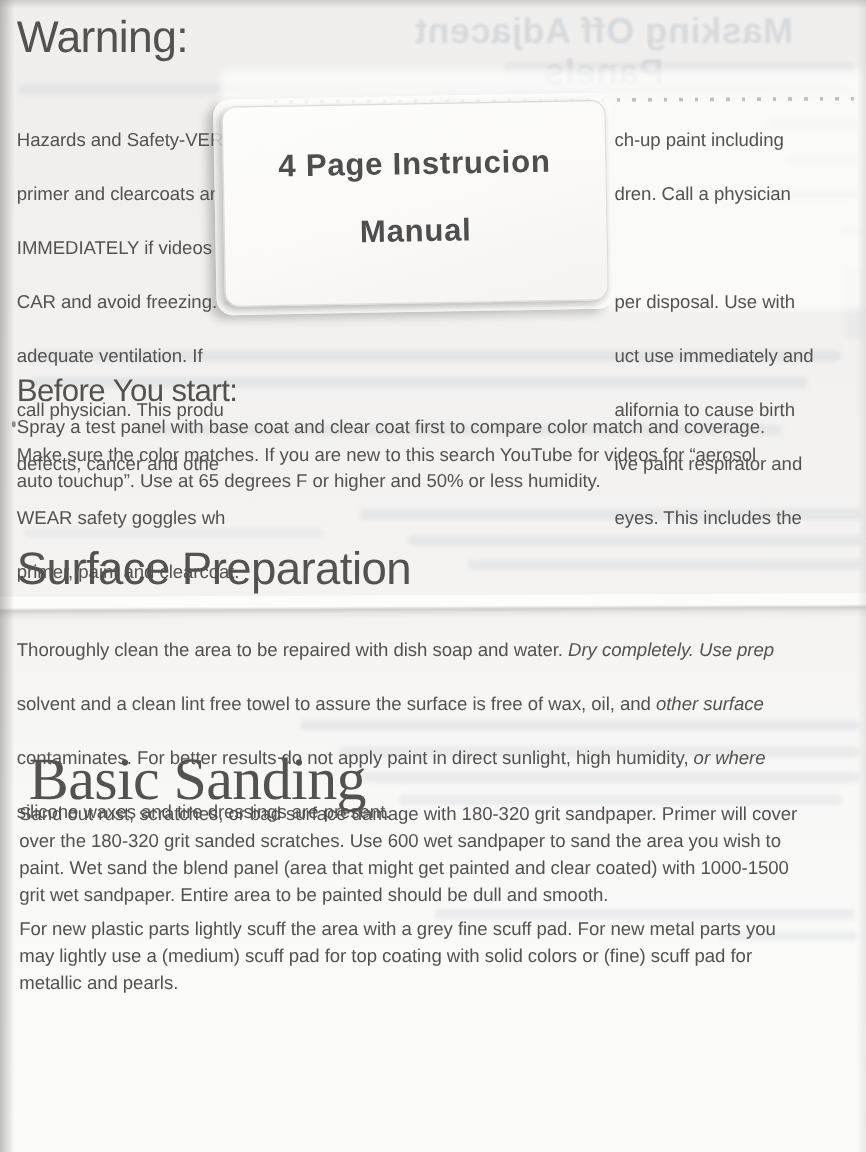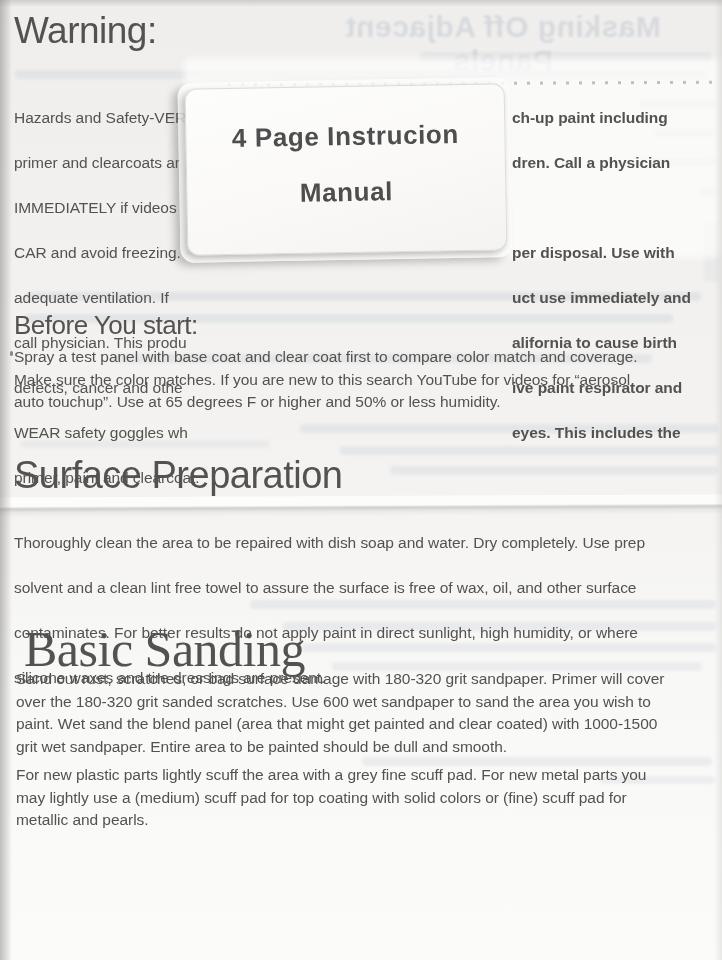--- a/index.html
+++ b/index.html
@@ -56,27 +56,27 @@
   
   .content{position:absolute;z-index:4;color:var(--ink);}
   h1{font-size:37px;font-weight:400;color:var(--heading-ink);letter-spacing:-.5px;}
   .h-warning{left:14px;top:10px;}
   .h-before{left:14px;top:310px;font-size:26px;}
   .h-surface{left:14px;top:454px;font-size:38px;}
   .h-sanding{left:24px;top:620px;font-size:50px;font-family:Liberation Serif, serif;}
   .para{font-size:15.5px;line-height:22.5px;letter-spacing:-.05px;white-space:pre-line;}
   .warning-para{left:14px;top:84px;width:706px;}
   .w-line{position:relative;height:22.5px;white-space:nowrap;}
-  .w-right{position:absolute;left:498px;top:0;font-weight:bold;}
+  .w-right{position:absolute;left:498px;top:0;}
   .before-para{left:14px;top:346px;width:706px;}
   .before-dot{position:absolute;left:10px;top:351px;width:3px;height:5px;border-radius:2px;
     background:var(--ink);opacity:.65;z-index:4;}
   .surface-para{left:14px;top:509px;width:706px;}
   .s-line{height:22.5px;white-space:nowrap;}
-  .ital{margin-top:24px;}
+  .ital{font-style:italic;margin-top:24px;}
   .sanding-para1{left:16px;top:668px;width:706px;}
   .sanding-para2{left:16px;top:764px;width:706px;}
   
   .sticker-backing{
     position:absolute;left:179px;top:80px;width:332px;height:180px;z-index:5;
     background:rgba(252,252,251,.85);border-radius:14px;transform:rotate(-1deg);
     box-shadow:-6px 4px 7px rgba(92,90,87,.3);
   }
   .sticker{
     position:absolute;left:186px;top:86px;width:320px;height:167px;z-index:6;

